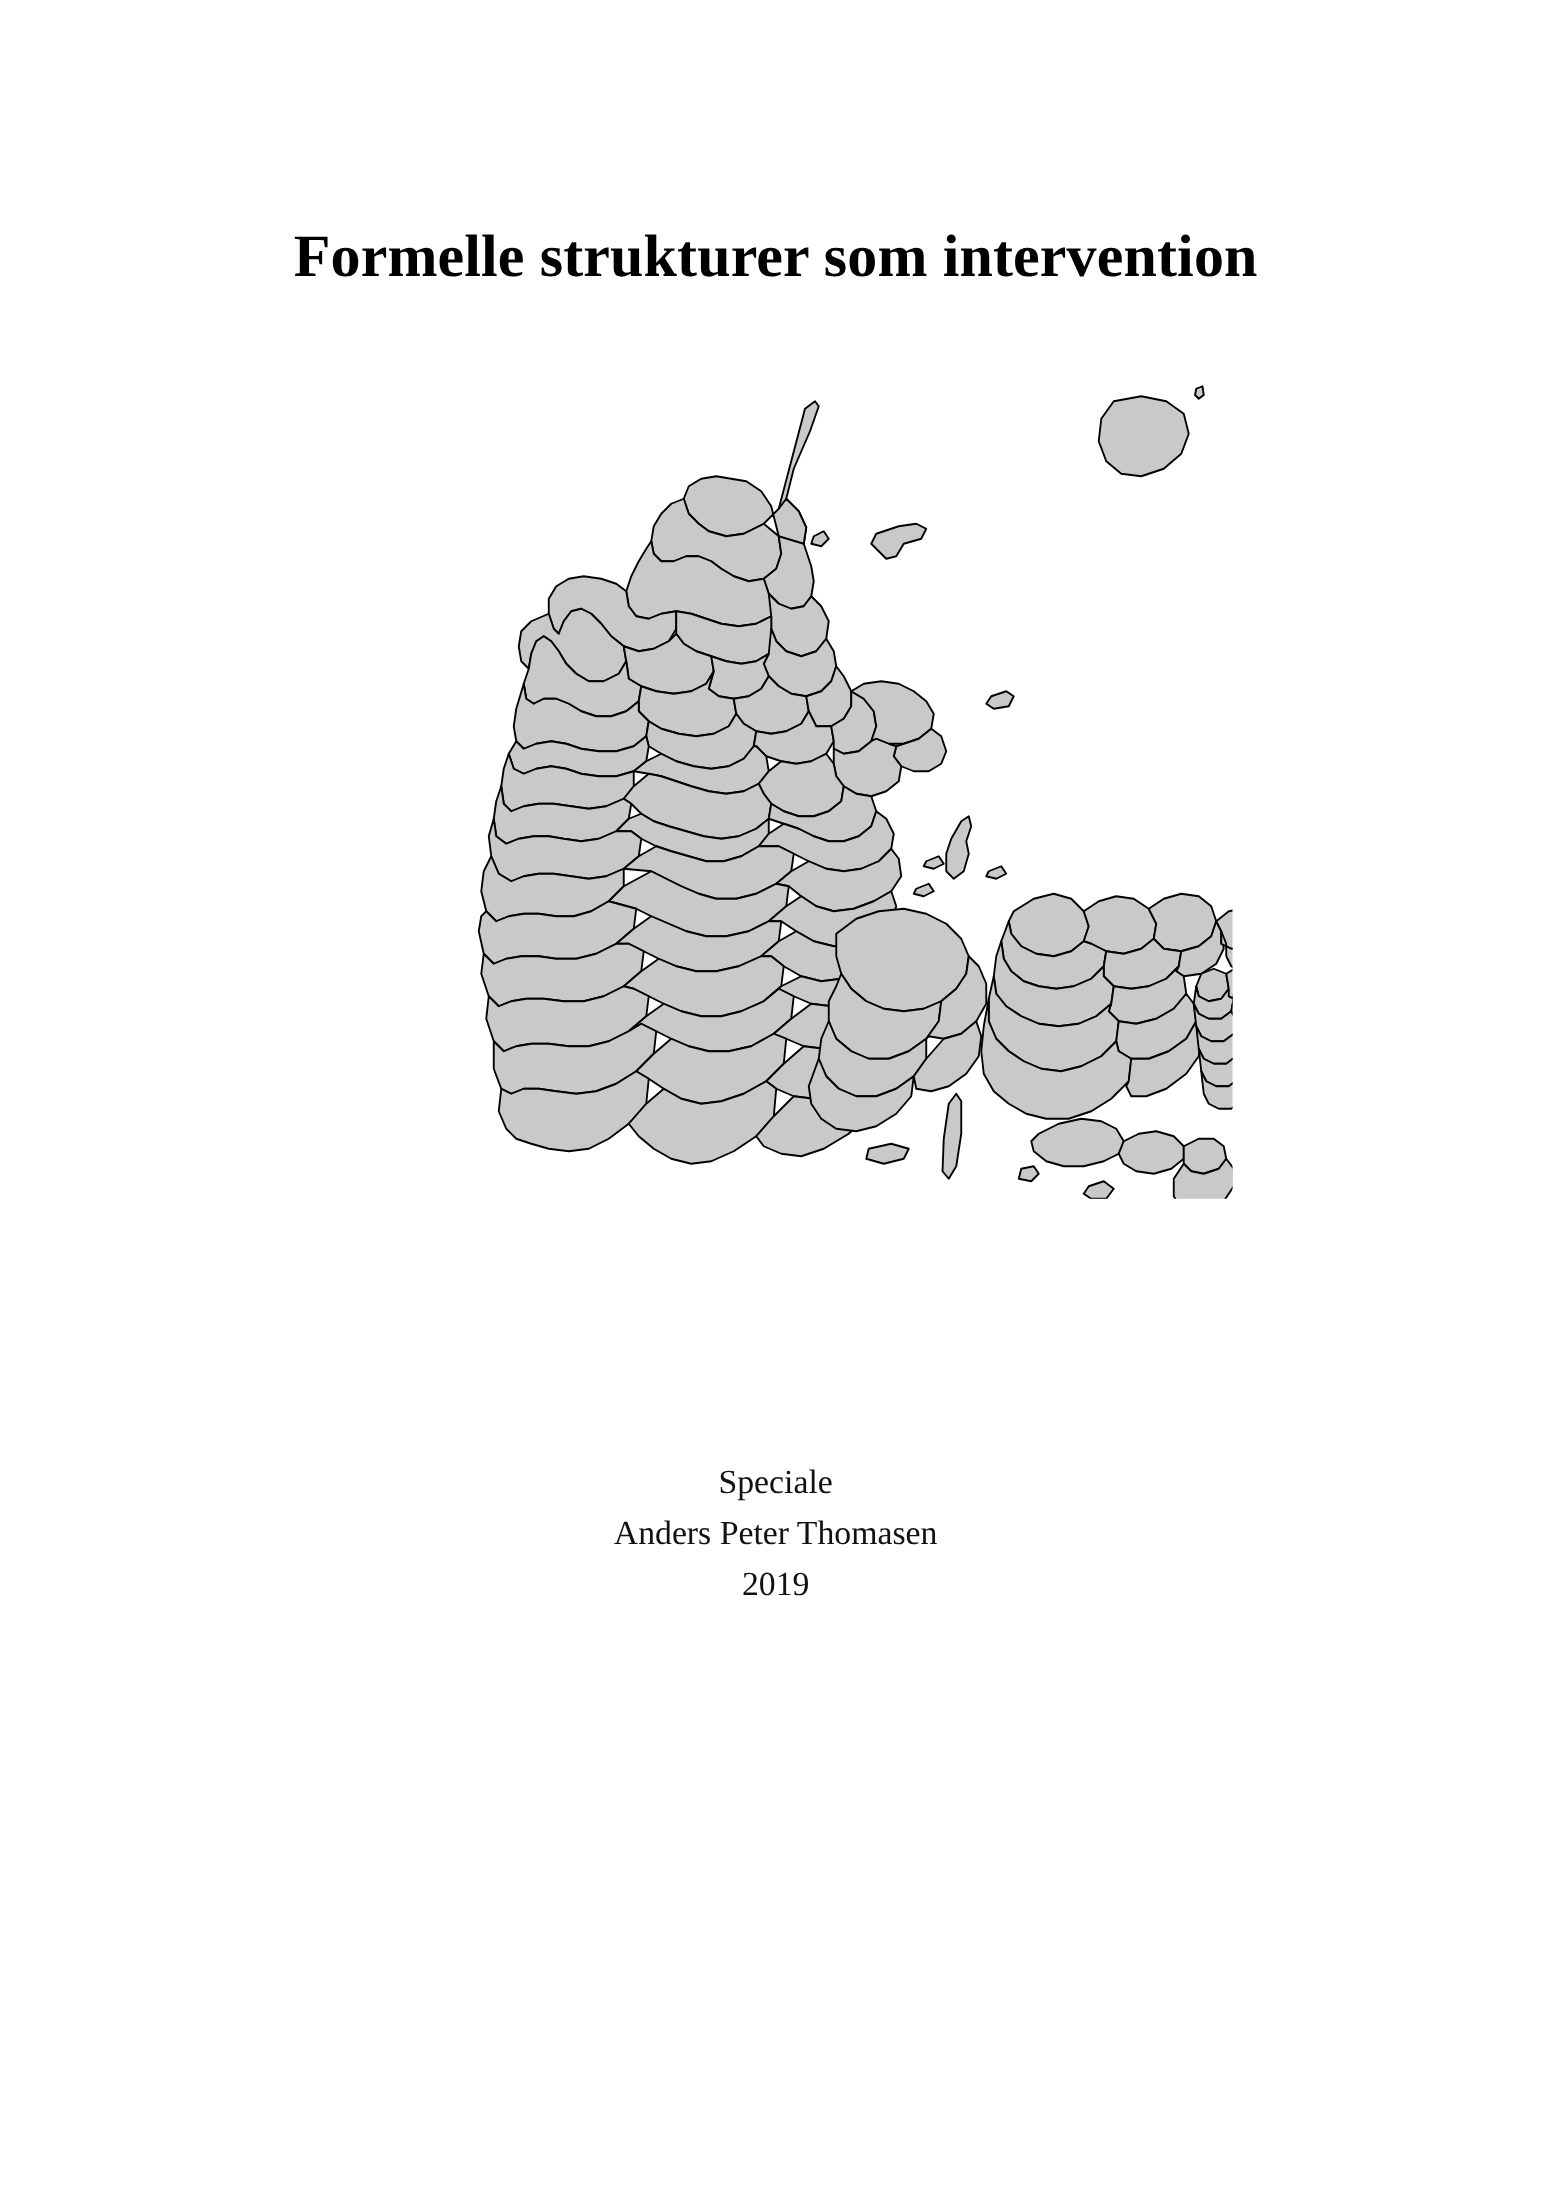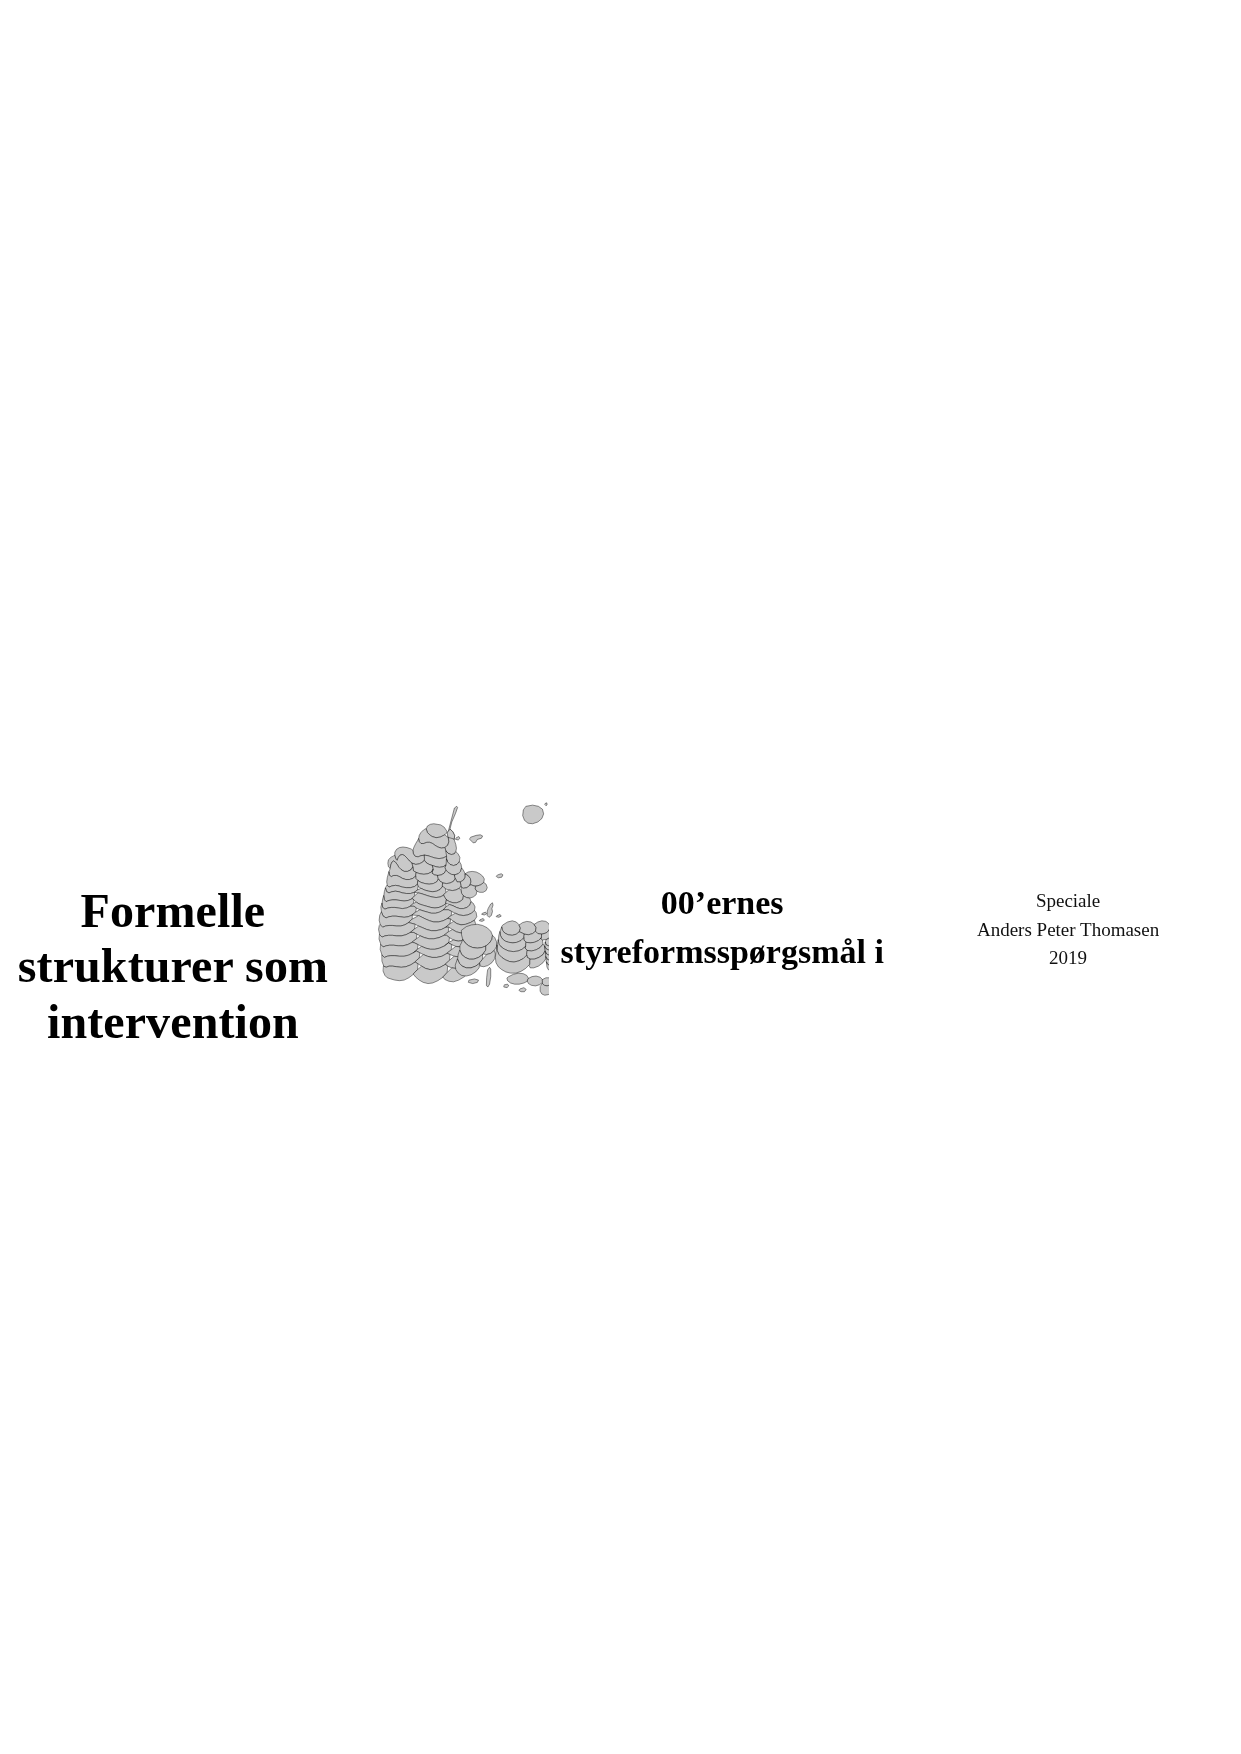--- a/index.html
+++ b/index.html
@@ -13,20 +13,21 @@
     font-family: "Liberation Serif", "DejaVu Serif", serif;
     color: #000000;
     position: relative;
     overflow: hidden;
   }
 
   .page {
     position: absolute;
     inset: 0;
     display: flex;
+    flex-direction: column;
     align-items: center;
   }
 
   
   .title-block {
     width: 100%;
     text-align: center;
     margin-top: 178px;
   }
   .doc-title {
@@ -69,21 +70,21 @@
 
   
   .meta-block {
     width: 100%;
     text-align: center;
     margin-top: 106px;
   }
   .meta-line {
     font-family: "Liberation Serif", "DejaVu Serif", serif;
     font-weight: normal;
-    font-size: 19px;
+    font-size: 27px;
     line-height: 1.52;
     margin: 0;
     color: #111;
   }
 </style>
 </head>
 <body style="background: rgb(255, 255, 255); color: rgb(0, 0, 0);">
 
 <div class="page">
 
@@ -426,21 +427,20 @@
 
         <path d="M380 170 L388 166 L392 172 L386 178 L378 176 Z"></path>
         <path d="M462 452 L472 448 L476 454 L468 458 L460 456 Z"></path>
         <path d="M520 438 L530 434 L534 440 L526 444 L518 442 Z"></path>
         <path d="M470 430 L480 426 L484 432 L476 436 L468 434 Z"></path>
       </g>
     </svg>
   </div>
 
   <div class="subtitle-block">
-    <p class="subtitle-line">00’ernes styreformsspørgsmål i</p>
   </div>
 
   <div class="meta-block">
     <p class="meta-line">Speciale</p>
     <p class="meta-line">Anders Peter Thomasen</p>
     <p class="meta-line">2019</p>
   </div>
 
 </div>
 

